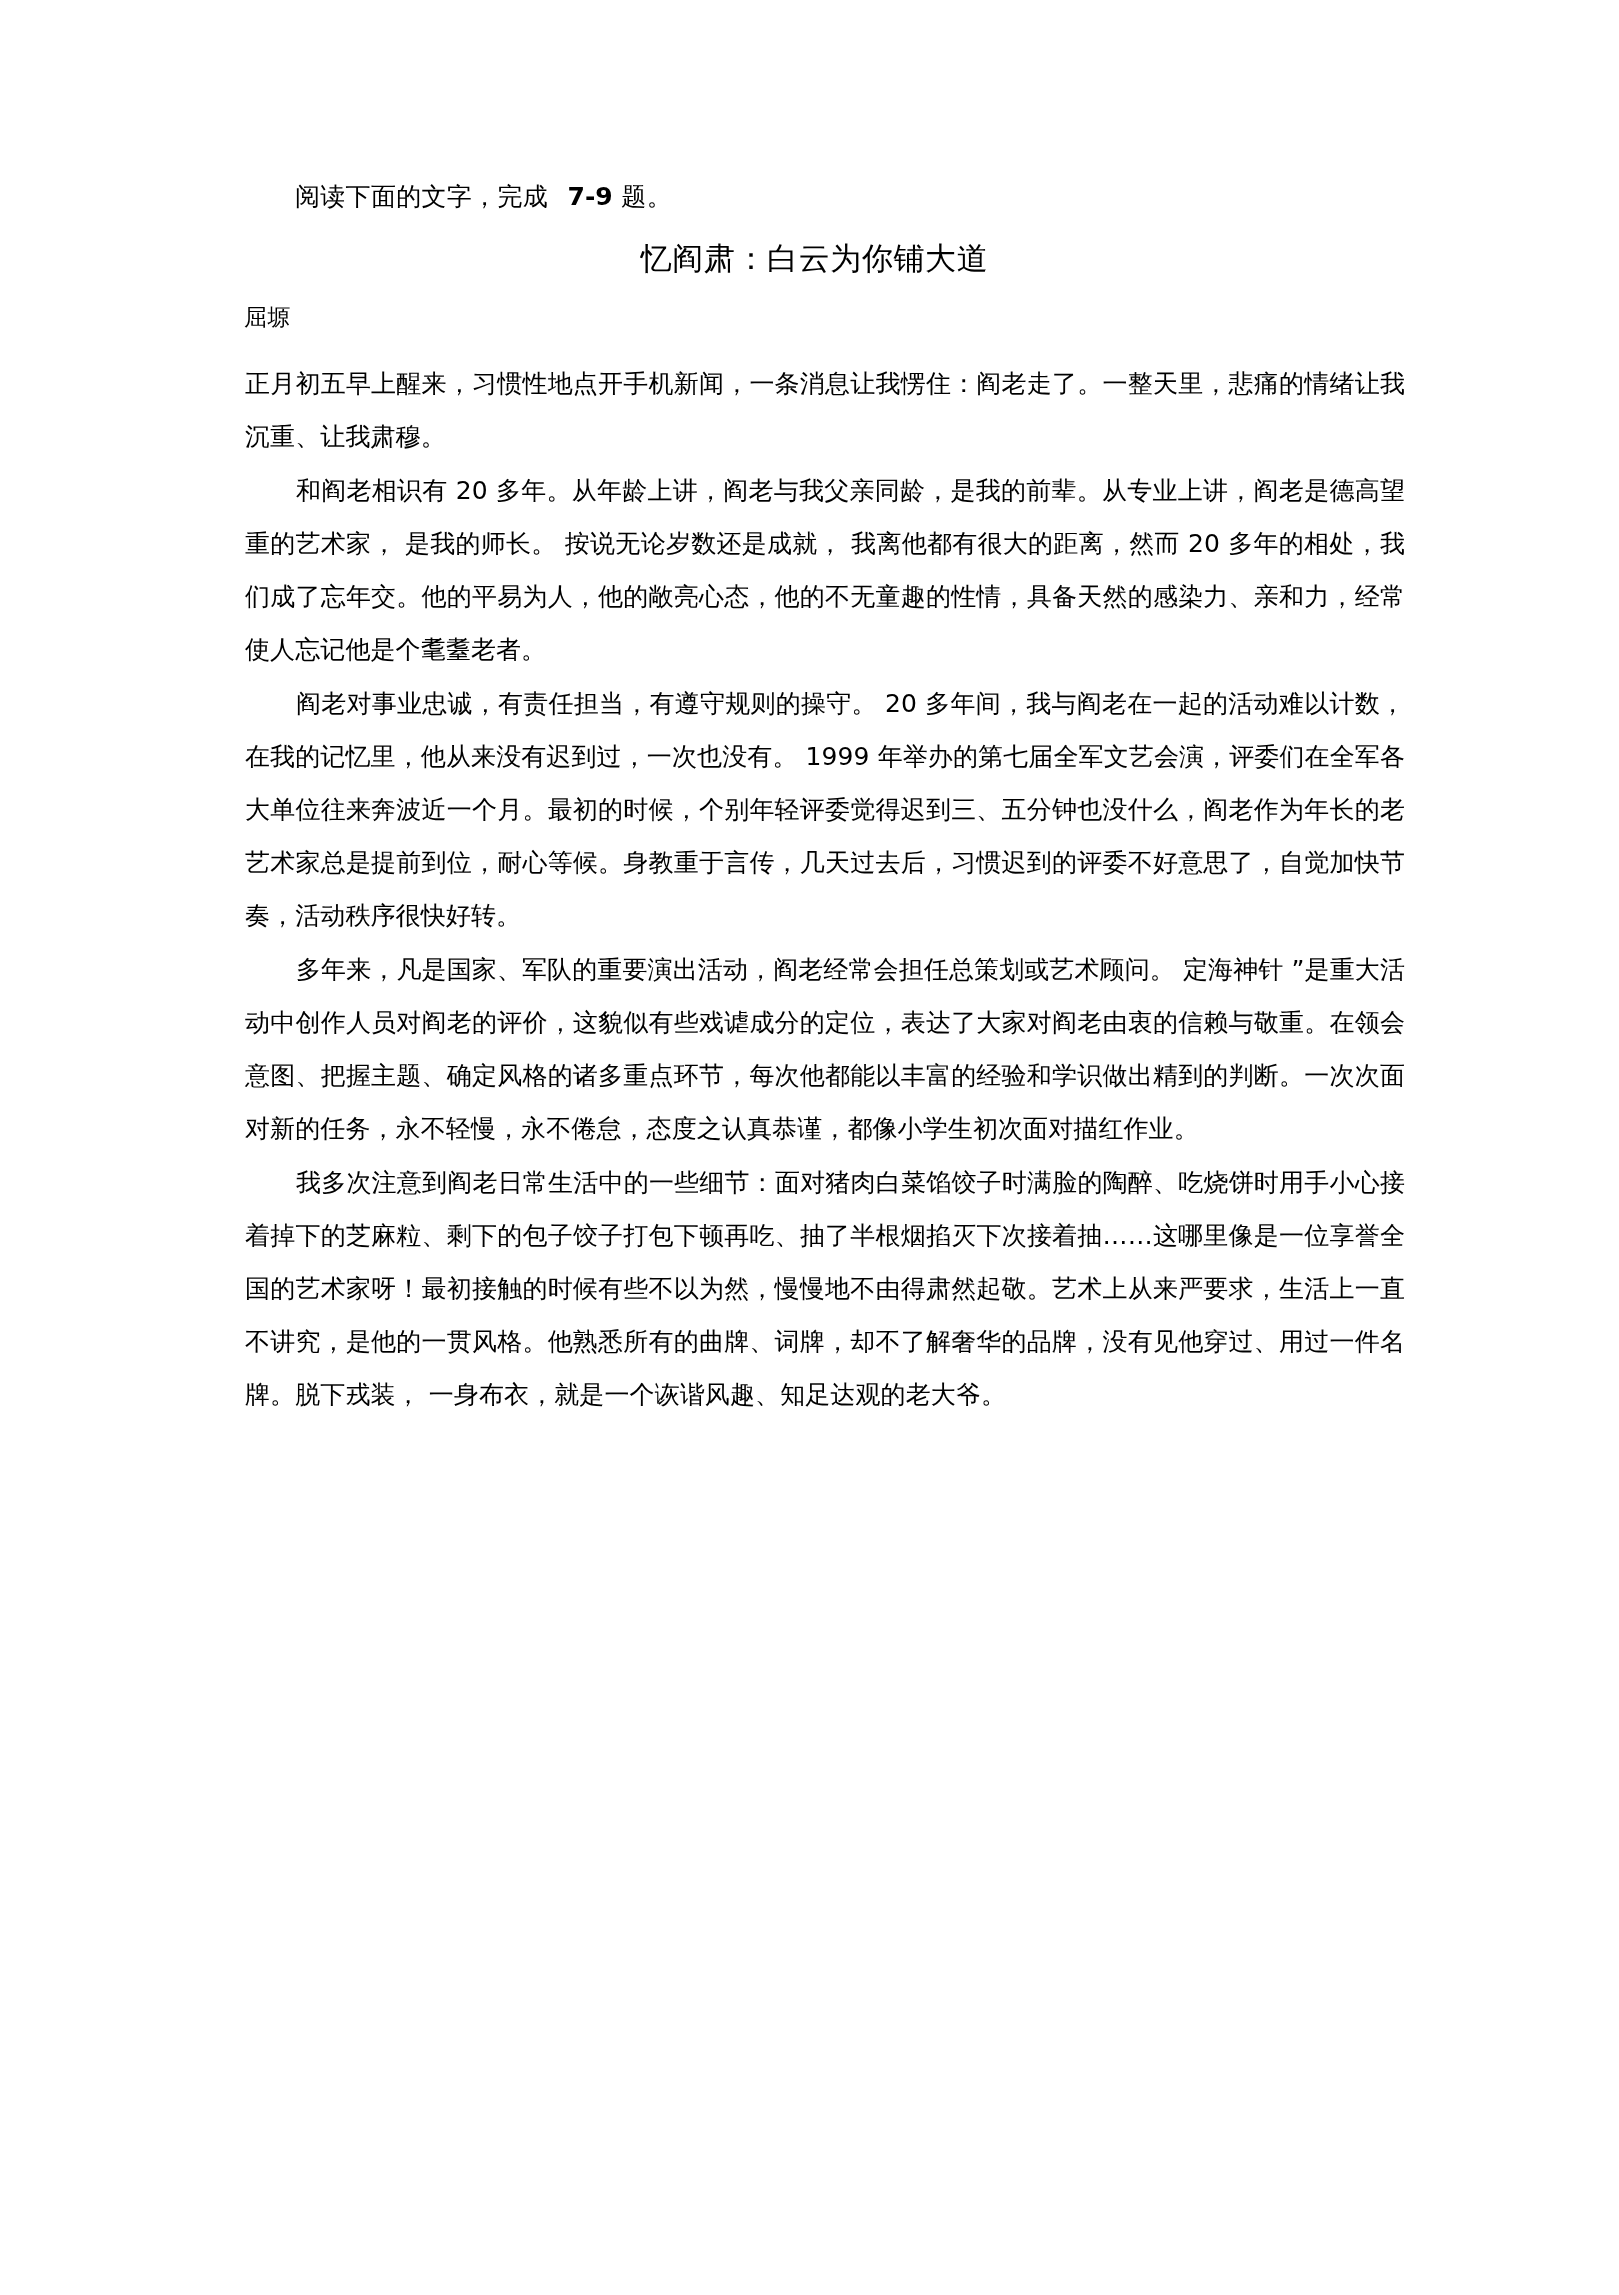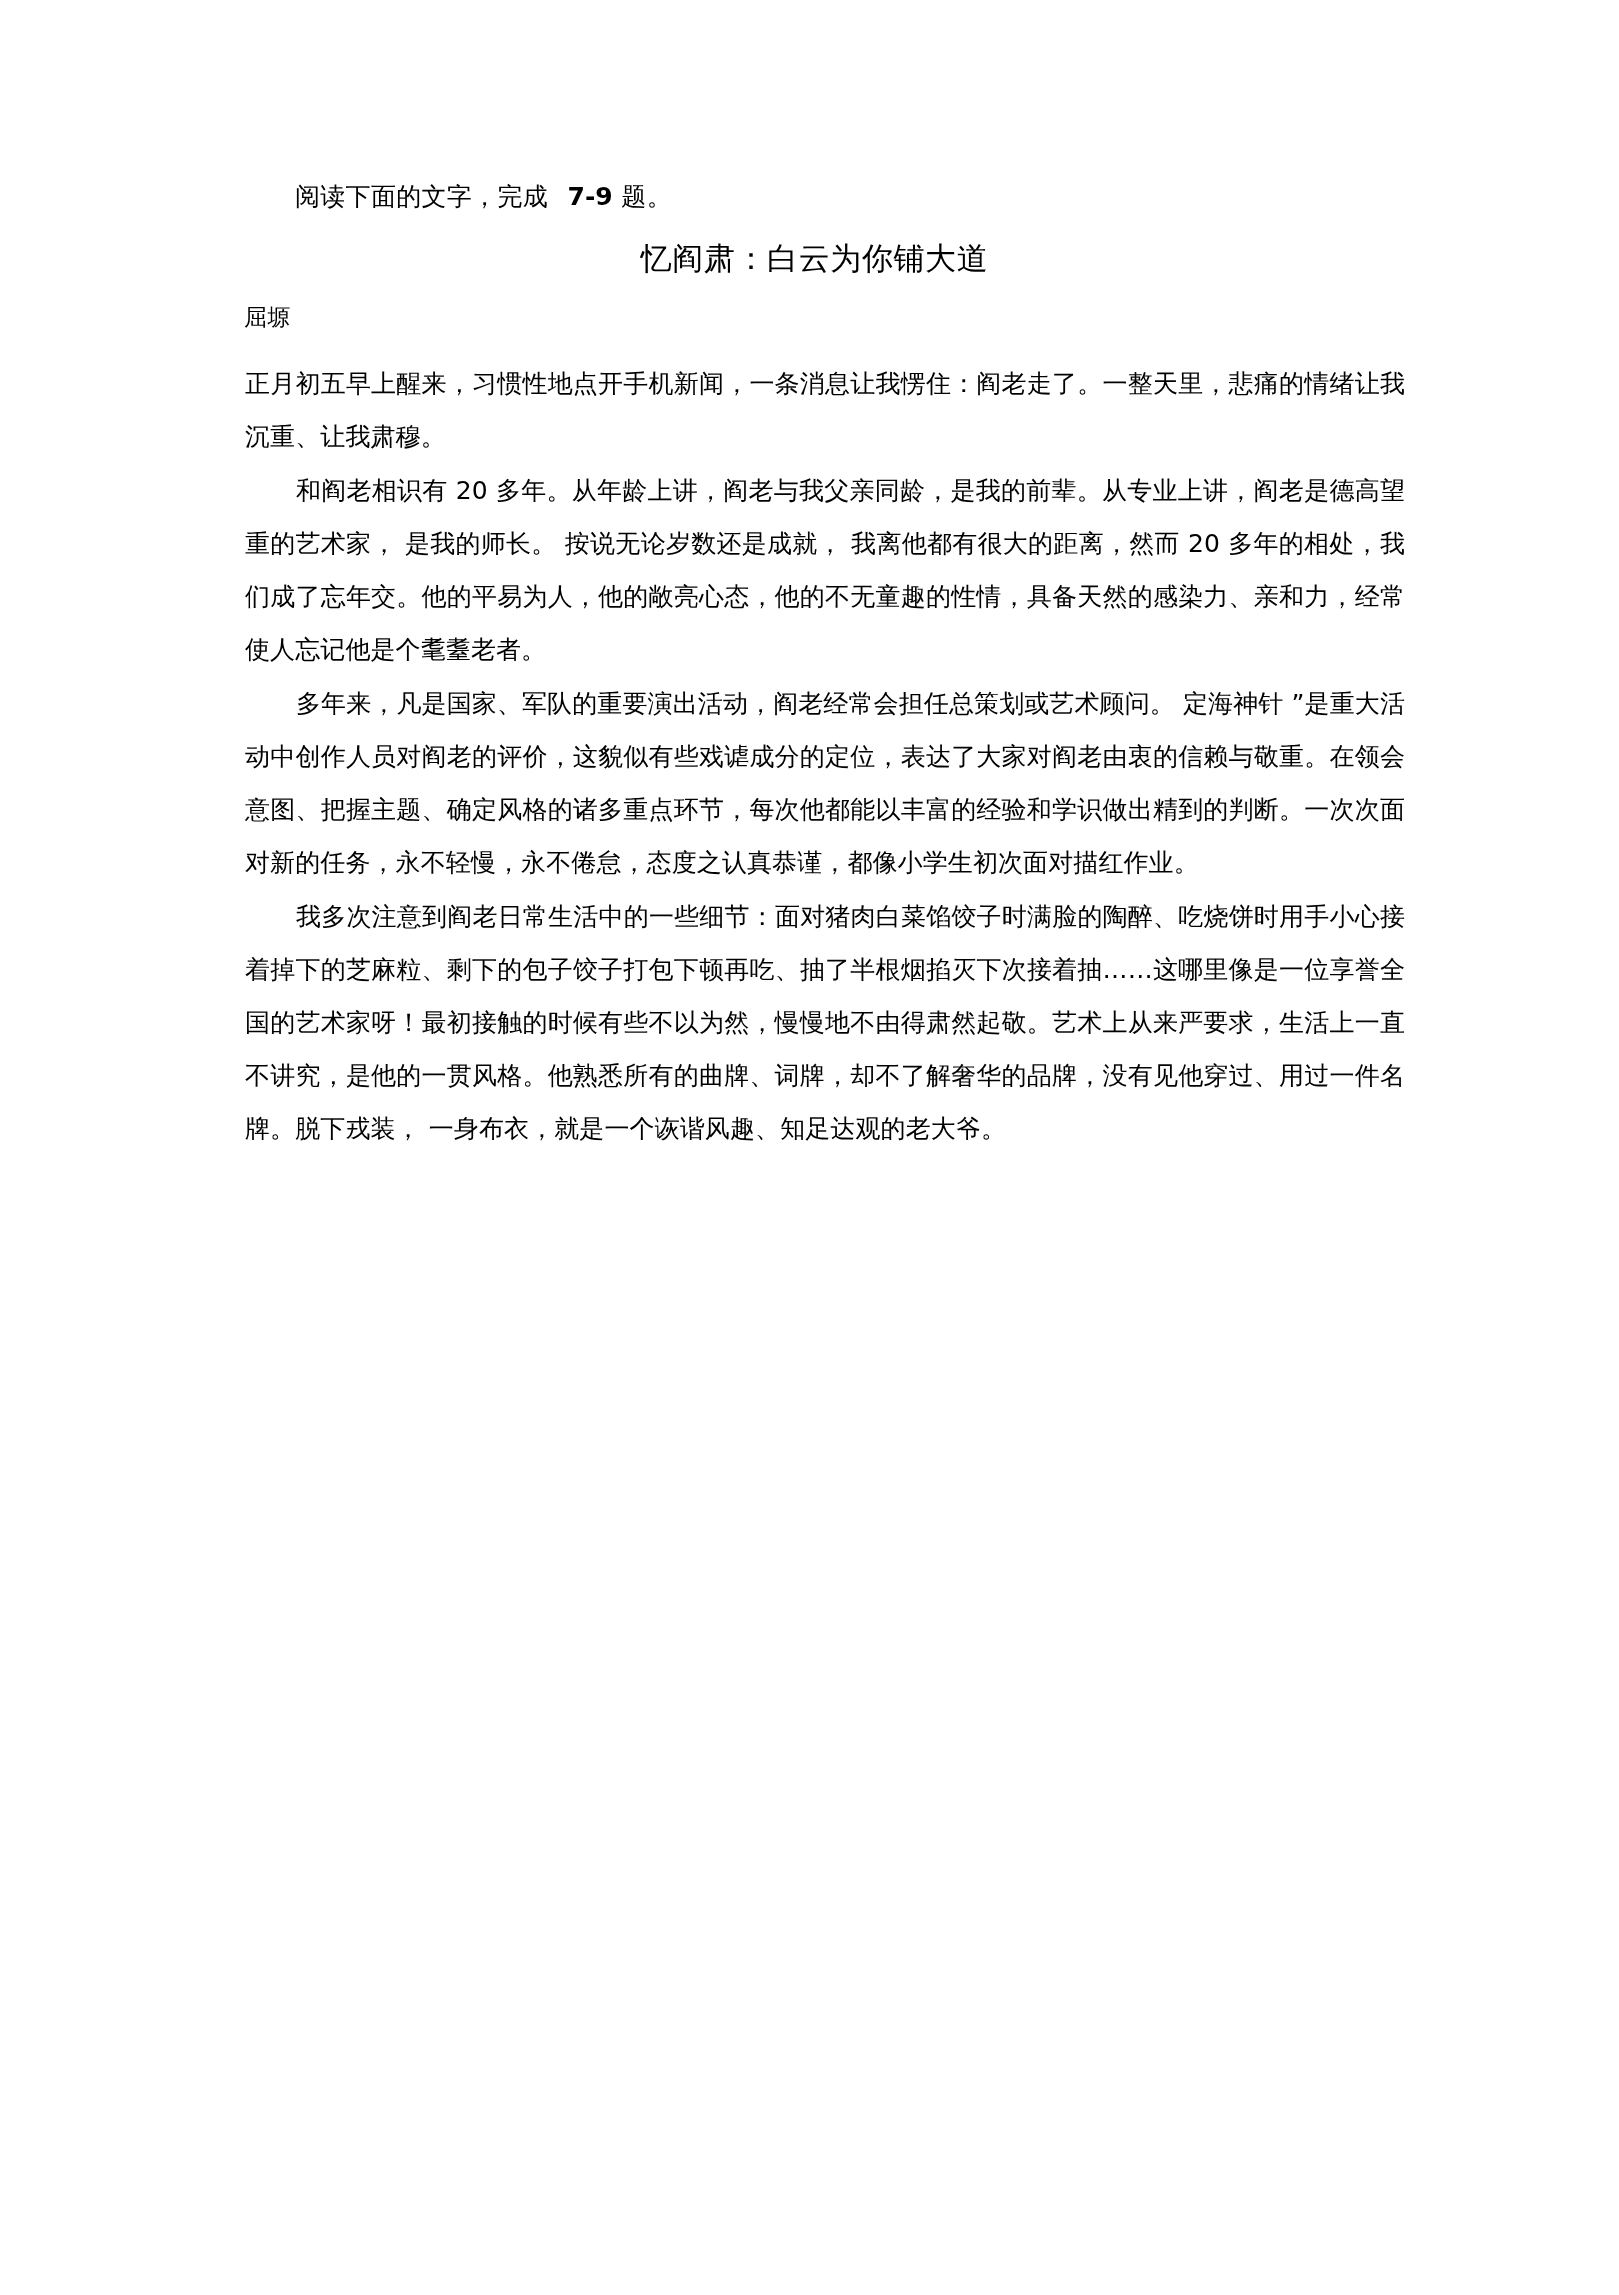--- a/index.html
+++ b/index.html
@@ -125,20 +125,21 @@
   <div class="content">
 
     <div class="prompt-line"><span>阅读下面的文字，完成</span><span class="qnum">7-9</span><span>题。</span></div>
 
     <h1 class="article-title">忆阎肃：白云为你铺大道</h1>
 
     <div class="article-author">屈塬</div>
 
     <p class="para">正月初五早上醒来，习惯性地点开手机新闻，一条消息让我愣住：阎老走了。一整天里，悲痛的情绪让我沉重、让我肃穆。</p>
     <p class="para indent">和阎老相识有 20 多年。从年龄上讲，阎老与我父亲同龄，是我的前辈。从专业上讲，阎老是德高望重的艺术家， 是我的师长。 按说无论岁数还是成就， 我离他都有很大的距离，然而 20 多年的相处，我们成了忘年交。他的平易为人，他的敞亮心态，他的不无童趣的性情，具备天然的感染力、亲和力，经常使人忘记他是个耄耋老者。</p>
+    <p class="para indent">阎老对事业忠诚，有责任担当，有遵守规则的操守。 20 多年间，我与阎老在一起的活动难以计数，在我的记忆里，他从来没有迟到过，一次也没有。 1999 年举办的第七届全军文艺会演，评委们在全军各大单位往来奔波近一个月。最初的时候，个别年轻评委觉得迟到三、五分钟也没什么，阎老作为年长的老艺术家总是提前到位，耐心等候。身教重于言传，几天过去后，习惯迟到的评委不好意思了，自觉加快节奏，活动秩序很快好转。</p>
     <p class="para indent">多年来，凡是国家、军队的重要演出活动，阎老经常会担任总策划或艺术顾问。 定海神针 ”是重大活动中创作人员对阎老的评价，这貌似有些戏谑成分的定位，表达了大家对阎老由衷的信赖与敬重。在领会意图、把握主题、确定风格的诸多重点环节，每次他都能以丰富的经验和学识做出精到的判断。一次次面对新的任务，永不轻慢，永不倦怠，态度之认真恭谨，都像小学生初次面对描红作业。</p>
     <p class="para indent">我多次注意到阎老日常生活中的一些细节：面对猪肉白菜馅饺子时满脸的陶醉、吃烧饼时用手小心接着掉下的芝麻粒、剩下的包子饺子打包下顿再吃、抽了半根烟掐灭下次接着抽……这哪里像是一位享誉全国的艺术家呀！最初接触的时候有些不以为然，慢慢地不由得肃然起敬。艺术上从来严要求，生活上一直不讲究，是他的一贯风格。他熟悉所有的曲牌、词牌，却不了解奢华的品牌，没有见他穿过、用过一件名牌。脱下戎装， 一身布衣，就是一个诙谐风趣、知足达观的老大爷。</p>
 
   </div>
 
   <div class="footer"><span>2018 年高三年级高考模拟测试（语文试题）</span><span class="gap"></span><span>第</span> <span class="fnum">6</span> <span>页共</span> <span class="fnum">132</span> <span>页</span></div>
 
   <div class="watermark"><span>头条号</span><span class="slash">/</span><span>遇见千育</span></div>
 
 </div>

